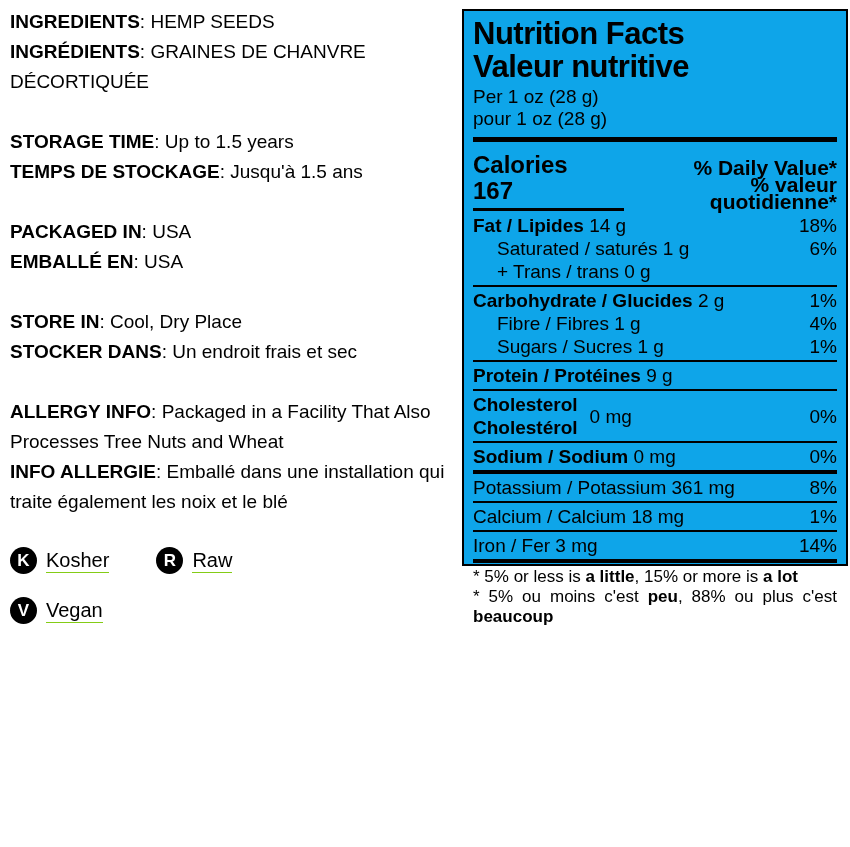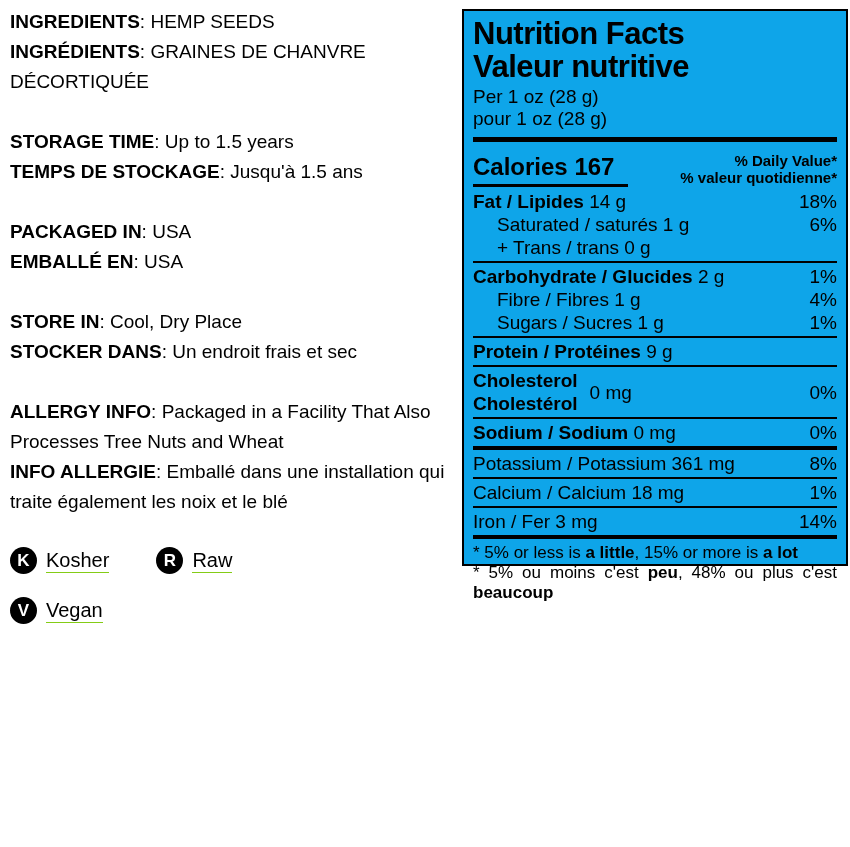--- a/index.html
+++ b/index.html
@@ -41,21 +41,21 @@
   .nf-title { font-size:31px; line-height:33px; font-weight:bold; letter-spacing:-0.5px; }
   .serving  { font-size:19px; line-height:22px; }
   .serving-block { margin-top:3px; }
   .bar-thick { height:5px; background:#000; margin:7px 0 3px 0; }
 
   .cal-row { display:flex; justify-content:space-between; align-items:flex-end; margin:10px 0 3px 0; }
   .cal-text {
     font-size:24px; line-height:26px; font-weight:bold;
     border-bottom:3px solid #000; padding:0 14px 4px 0; display:inline-block;
   }
-  .dv-head { text-align:right; font-weight:bold; font-size:15px; line-height:17px; padding-bottom:1px; }
+  .dv-head { text-align:right; font-weight:bold; font-size:21px; line-height:17px; padding-bottom:1px; }
 
   .row { display:flex; justify-content:space-between; align-items:baseline;
          font-size:19px; line-height:23px; }
   .nm { font-weight:bold; }
   .sub { padding-left:24px; }
   .pct { white-space:nowrap; }
 
   .sep2 { height:2px; background:#000; margin:2px 0; }
   .sep3 { height:4px; background:#000; margin:2px 0; }
 
@@ -204,15 +204,15 @@
 
   <div class="row">
     <span><span>Iron / Fer</span> <span>3 mg</span></span>
     <span class="pct">14%</span>
   </div>
 
   <div class="sep3"></div>
 
   <div class="footnote">
     <p class="fn-en"><span>* 5% or less is </span><b>a little</b><span>, 15% or more is </span><b>a lot</b></p>
-    <p class="fn-fr"><span>* 5% ou moins c'est </span><b>peu</b><span>, 48% ou plus c'est </span><b>beaucoup</b></p>
+    <p class="fn-fr"><span>* 5% ou moins c'est </span><b>peu</b><span>, 88% ou plus c'est </span><b>beaucoup</b></p>
   </div>
 </div>
 
 </body></html>

